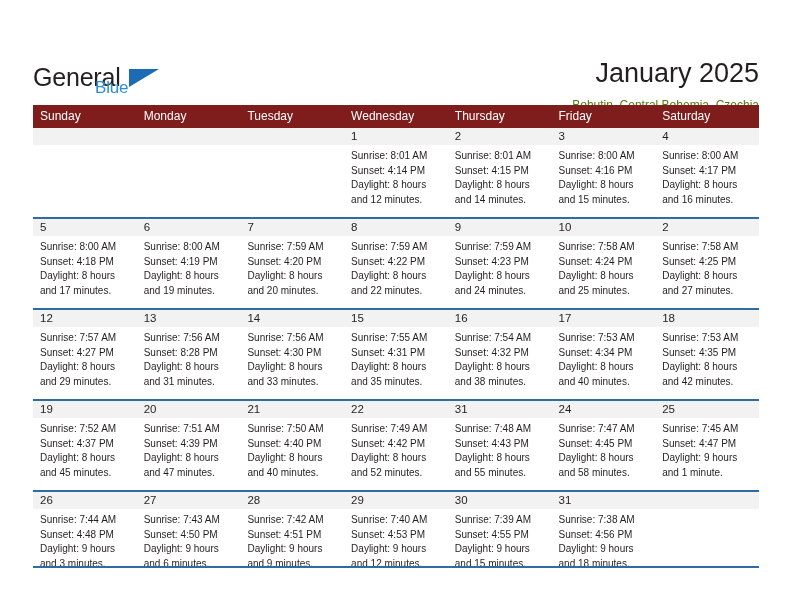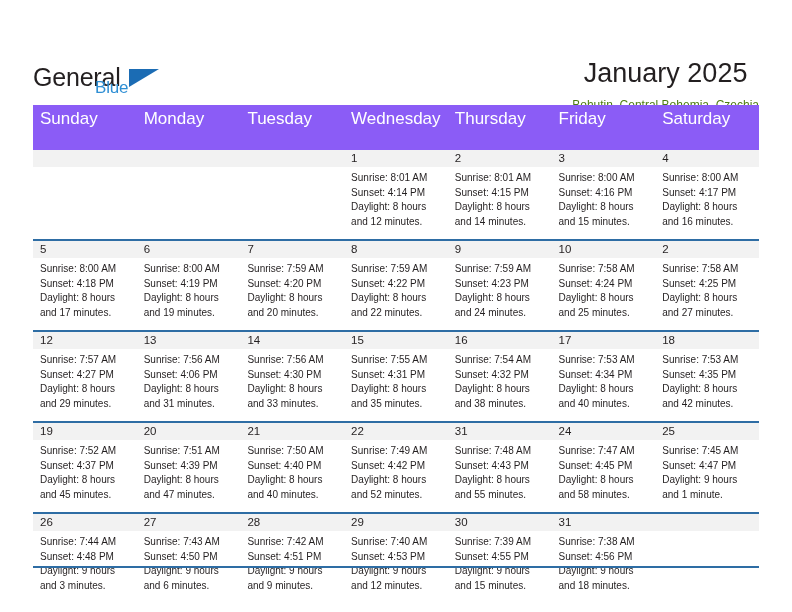--- a/index.html
+++ b/index.html
@@ -74,47 +74,46 @@
     right: 0;
     top: 0;
     text-align: right;
   }
   .cal-title {
     font-size: 27px;
     line-height: 34px;
     color: #231f20;
     font-weight: normal;
     white-space: nowrap;
-    text-align: center;
   }
   .cal-subtitle {
     margin-top: 6px;
     font-size: 12px;
     line-height: 18px;
     color: #4d7c0f;
     white-space: nowrap;
   }
 
   
   .calendar {
     position: absolute;
     left: 33px;
     top: 105px;
     width: 726px;
     border-collapse: collapse;
     table-layout: fixed;
   }
 
   .dow-row th {
-    background: #8b5cf6;
+    background: #7f1d1d;
     color: #ffffff;
-    font-size: 17px;
+    font-size: 12px;
     font-weight: normal;
     text-align: left;
-    padding: 4px 0 21px 7px;
+    padding: 4px 0 5px 7px;
     height: 11px;
     border: none;
   }
 
   .week-row td {
     vertical-align: top;
     padding: 0;
     border: none;
     border-top: 2px solid #2e6da4;
     height: 89px;
@@ -339,21 +338,21 @@
                 <div>Daylight: 8 hours</div>
                 <div>and 29 minutes.</div>
               </div>
             </div>
           </td>
           <td>
             <div class="cell-inner">
               <div class="date-strip">13</div>
               <div class="cell-body">
                 <div>Sunrise: 7:56 AM</div>
-                <div>Sunset: 4:06 PM</div>
+                <div>Sunset: 8:28 PM</div>
                 <div>Daylight: 8 hours</div>
                 <div>and 31 minutes.</div>
               </div>
             </div>
           </td>
           <td>
             <div class="cell-inner">
               <div class="date-strip">14</div>
               <div class="cell-body">
                 <div>Sunrise: 7:56 AM</div>

